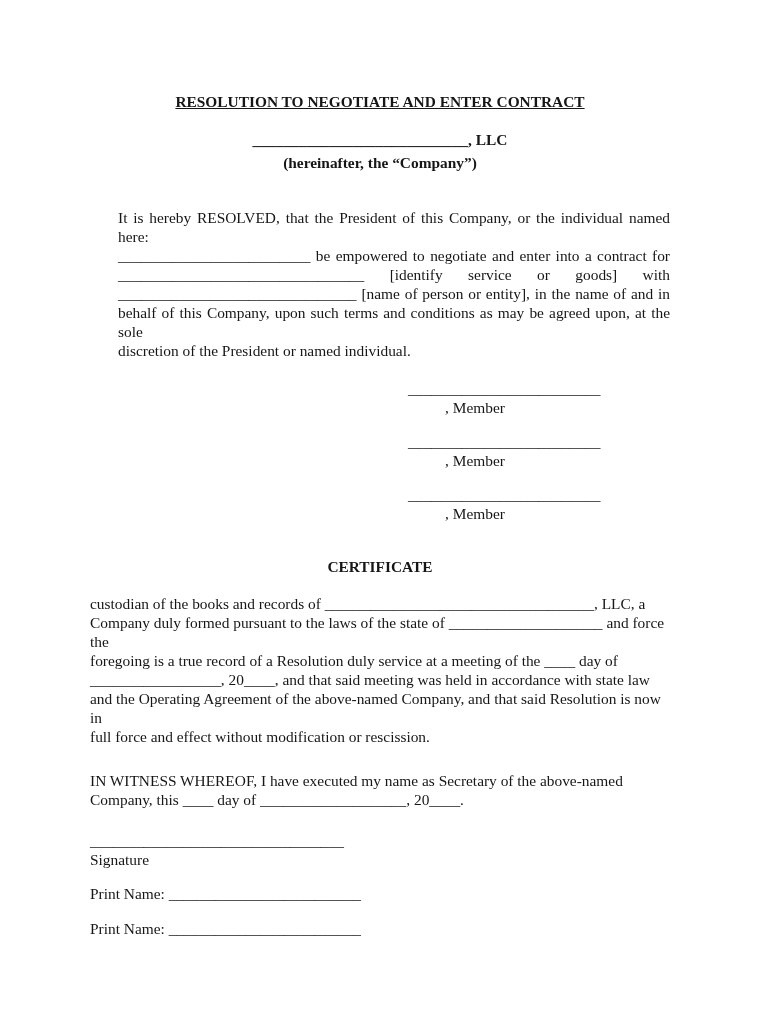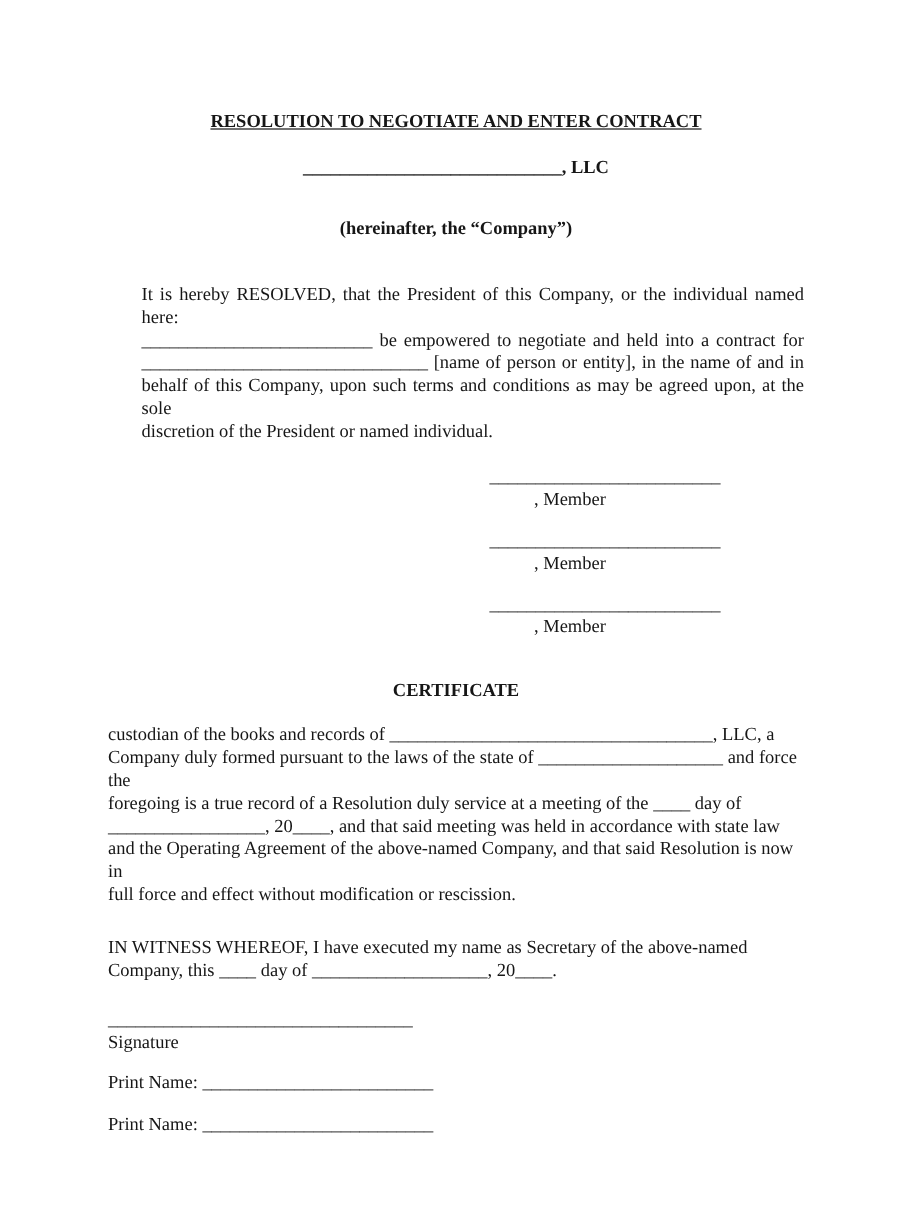--- a/index.html
+++ b/index.html
@@ -5,21 +5,21 @@
   html,body{margin:0;padding:0;background:#ffffff;}
   .page{
     width:758px;height:1024px;background:#ffffff;color:#161616;
     font-family:"Liberation Serif","DejaVu Serif",serif;
     font-size:15.4px;line-height:19px;
     overflow:hidden;position:relative;
   }
   .content{padding:92px 88px 0 90px;}
   .title{text-align:center;font-weight:700;text-decoration:underline;}
   .company-line{text-align:center;font-weight:700;margin-top:19px;}
-  .note{text-align:center;font-weight:700;margin-top:32px;}
+  .note{text-align:center;font-weight:700;margin-top:4px;}
   .para1{margin-top:36px;margin-left:28px;}
   .jline{text-align:justify;text-align-last:justify;}
   .members{margin-top:19px;margin-left:318px;}
   .member{margin-bottom:15px;}
   .member-label{padding-left:37px;}
   .cert-heading{text-align:center;font-weight:700;margin-top:34px;}
   .cert{margin-top:18px;}
   .witness{margin-top:25px;}
   .sig-block{margin-top:22px;}
   .print-row{margin-top:15px;}
@@ -33,21 +33,22 @@
   <div class="content">
 
     <div class="title">RESOLUTION TO NEGOTIATE AND ENTER CONTRACT</div>
 
     <div class="company-line"><span class="blank">____________________________</span><span>, LLC</span></div>
 
     <div class="note">(hereinafter, the “Company”)</div>
 
     <div class="para1">
       <div class="jline">It is hereby RESOLVED, that the President of this Company, or the individual named here:</div>
-      <div class="jline"><span class="blank">_________________________</span><span> be empowered to negotiate and held into a contract for</span></div>
+      <div class="jline"><span class="blank">_________________________</span><span> be empowered to negotiate and enter into a contract for</span></div>
+      <div class="jline"><span class="blank">________________________________</span><span> [identify service or goods] with</span></div>
       <div class="jline"><span class="blank">_______________________________</span><span> [name of person or entity], in the name of and in</span></div>
       <div class="jline">behalf of this Company, upon such terms and conditions as may be agreed upon, at the sole</div>
       <div>discretion of the President or named individual.</div>
     </div>
 
     <div class="members">
       <div class="member">
         <div class="blank">_________________________</div>
         <div class="member-label">, Member</div>
       </div>

